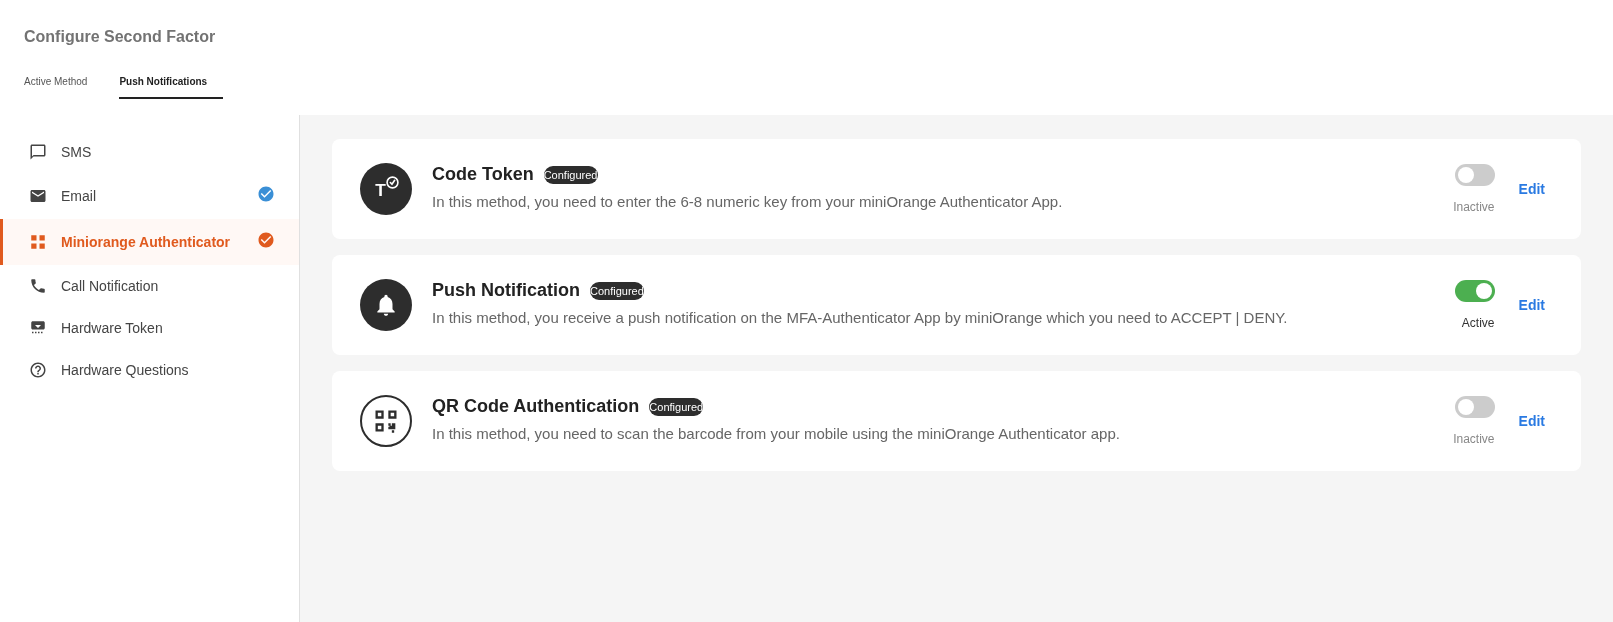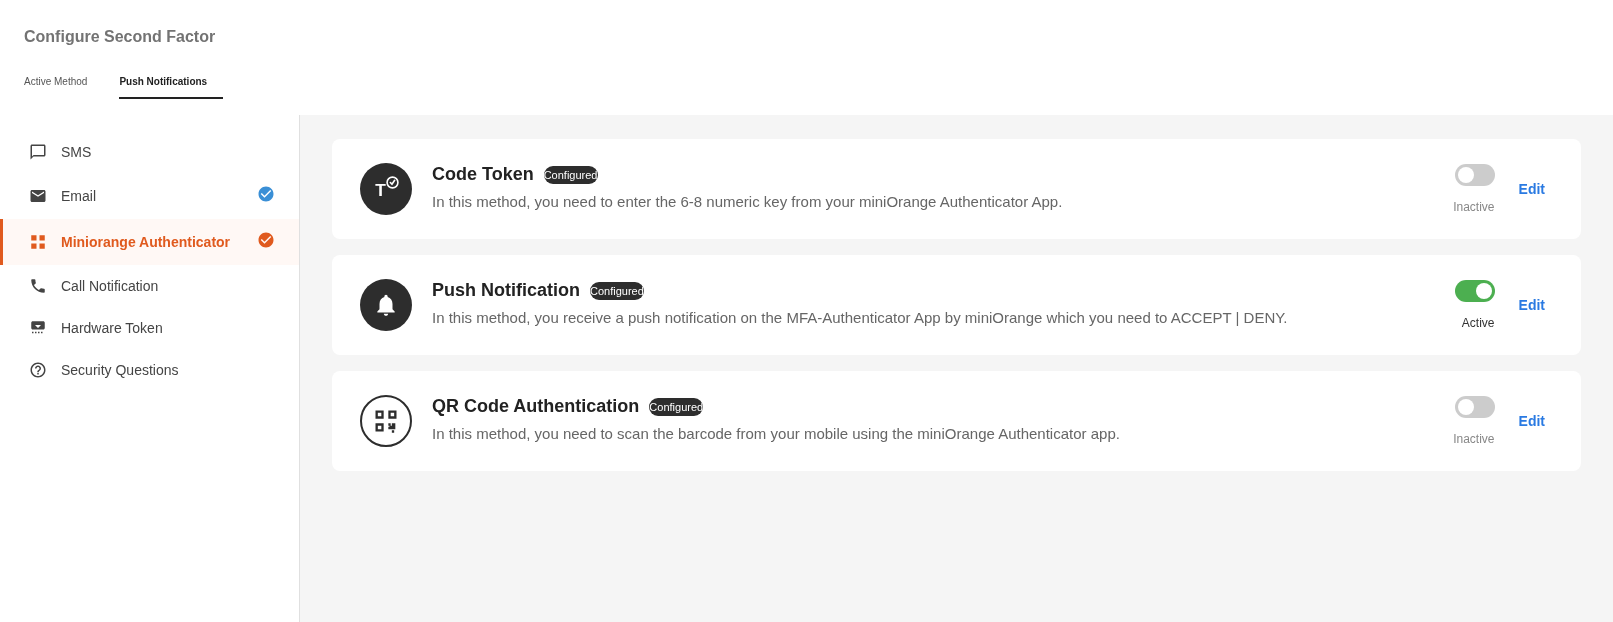--- a/index.html
+++ b/index.html
@@ -291,21 +291,21 @@
         </span>
         <span>Hardware Token</span>
       </div>
 
       <div class="sidebar-item">
         <span class="icon">
           <svg width="18" height="18" viewBox="0 0 24 24" fill="currentColor">
               <path d="M11 18h2v-2h-2v2zm1-16C6.48 2 2 6.48 2 12s4.48 10 10 10 10-4.48 10-10S17.52 2 12 2zm0 18c-4.41 0-8-3.59-8-8s3.59-8 8-8 8 3.59 8 8-3.59 8-8 8zm0-14c-2.21 0-4 1.79-4 4h2c0-1.1.9-2 2-2s2 .9 2 2c0 2-3 1.75-3 5h2c0-2.25 3-2.5 3-5 0-2.21-1.79-4-4-4z"></path>
             </svg>
         </span>
-        <span>Security Questions</span>
+        <span>Hardware Questions</span>
       </div>
 
     </div>
 
     <div class="main-content">
 
       <div class="method-card">
         <div class="method-icon">
           <svg width="26" height="26" viewBox="0 0 24 24" fill="white">
             <text x="2" y="18" font-size="16" font-weight="bold" fill="white">T</text>

